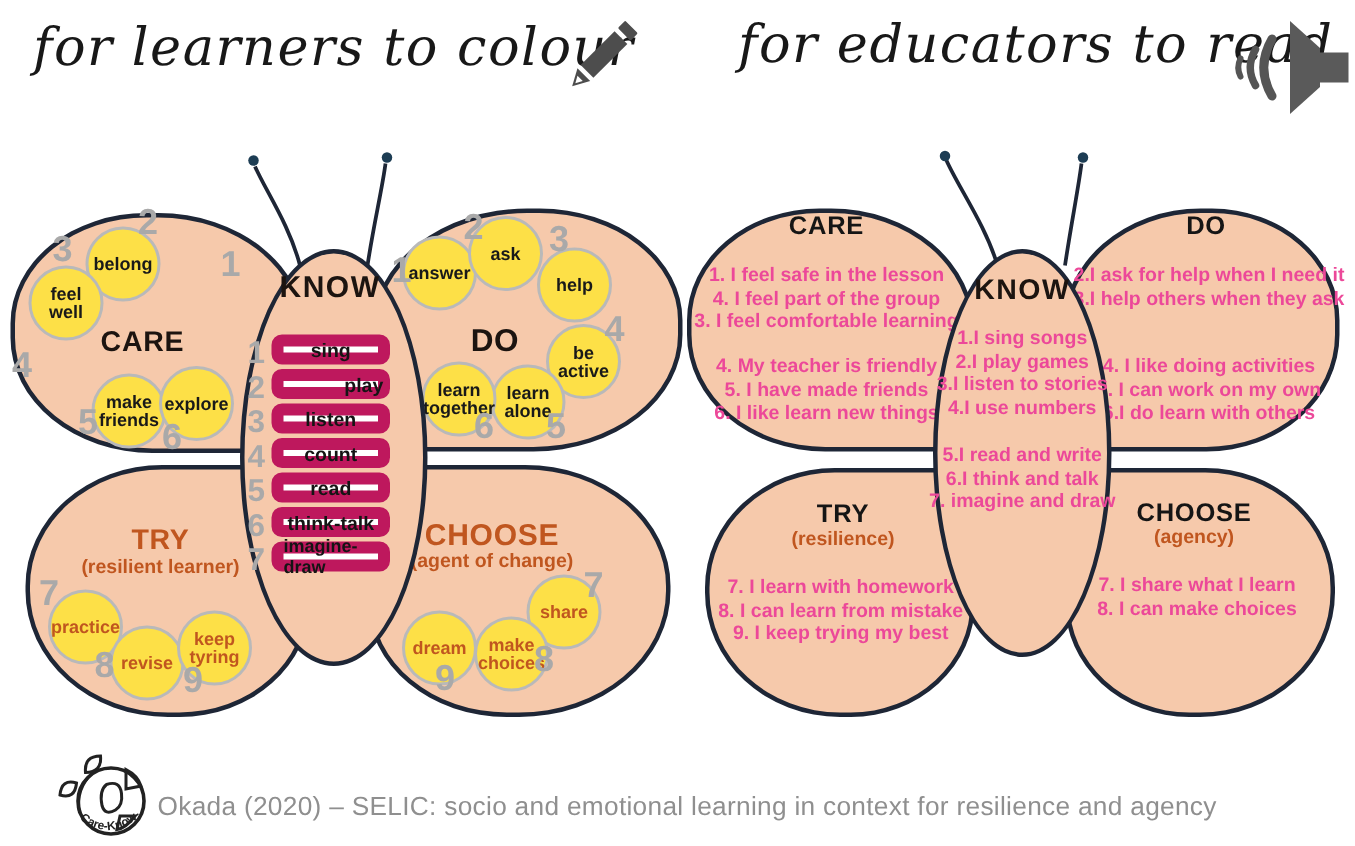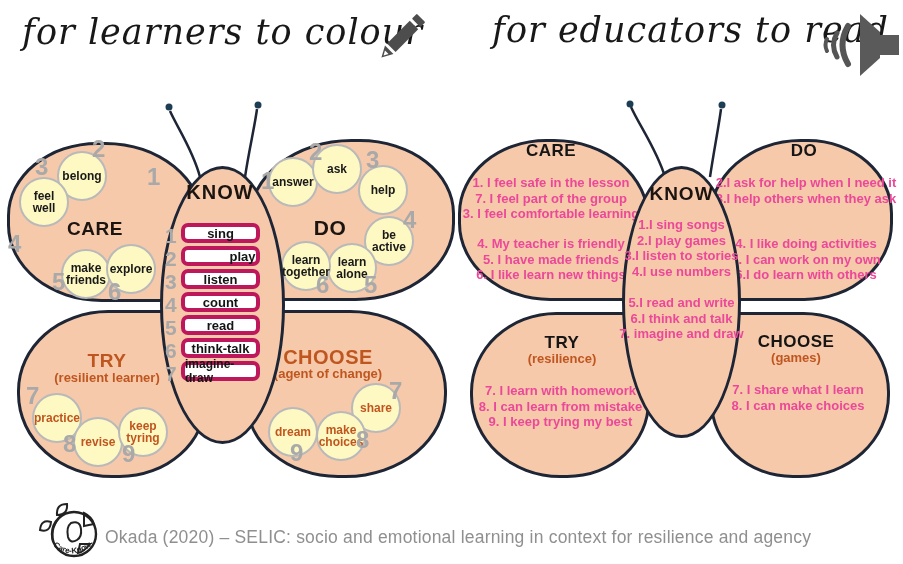--- a/index.html
+++ b/index.html
@@ -7,26 +7,26 @@
   #stage{position:relative;width:903px;height:564px;background:#fff;overflow:hidden;}
   .script-title{position:absolute;font-family:"DejaVu Serif",serif;font-style:italic;font-weight:500;
     font-size:35px;color:#181818;letter-spacing:1px;white-space:nowrap;}
   .panel{position:absolute;width:450px;height:398px;}
   .wing{position:absolute;background:#f6c9ab;border:3px solid #1e2636;z-index:1;box-sizing:border-box;}
   .body-ell{position:absolute;background:#f6c9ab;border:3px solid #1e2636;border-radius:50%;z-index:3;box-sizing:border-box;}
   .ant{position:absolute;z-index:0;}
   .wtitle{position:absolute;z-index:2;font-weight:800;color:#1c1410;text-align:center;letter-spacing:.5px;font-size:19px;}
   .orange{color:#c0561f;}
   .sub{position:absolute;z-index:2;font-weight:600;font-size:13px;text-align:center;white-space:nowrap;}
-  .circle{position:absolute;z-index:2;width:50px;height:50px;background:#fef9c3;border:2px solid #b9b9b9;border-radius:50%;
+  .circle{position:absolute;z-index:2;width:50px;height:50px;background:#fde047;border:2px solid #b9b9b9;border-radius:50%;
     display:flex;align-items:center;justify-content:center;text-align:center;font-size:12px;font-weight:600;
     line-height:12.5px;color:#191919;box-sizing:border-box;padding:2px;}
   .circle.oc{color:#c0561f;}
   .num{position:absolute;z-index:2;font-size:24px;font-weight:600;color:#a9a9a9;line-height:1;}
-  .kbox{position:absolute;z-index:4;width:79px;height:20px;background:#fff;border:4px solid #be185d;border-radius:7px;
+  .kbox{position:absolute;z-index:4;width:79px;height:20px;background:#fff;border:8px solid #be185d;border-radius:7px;
     display:flex;align-items:center;justify-content:center;font-size:13px;font-weight:700;color:#141414;box-sizing:border-box;}
   .knum{position:absolute;z-index:5;font-size:21px;font-weight:600;color:#a9a9a9;line-height:1;}
   .ktitle{position:absolute;z-index:4;font-weight:800;font-size:20px;color:#1c1410;text-align:center;letter-spacing:1px;}
   .etitle{position:absolute;z-index:2;font-size:17px;font-weight:800;color:#151515;text-align:center;letter-spacing:.5px;}
   .lines{position:absolute;text-align:center;font-size:13px;font-weight:600;color:#ec4899;line-height:15.5px;z-index:2;}
   .lines div{white-space:nowrap;}
   .z4{z-index:4;}
   #footer-text{position:absolute;left:105px;top:527px;font-size:17.5px;color:#8f8f8f;font-weight:500;letter-spacing:.2px;}
 </style>
 </head>
@@ -186,21 +186,21 @@
     </div>
     <div class="lines z4" style="left:159px;top:200px;width:135px;">
       <div>5.I read and write</div>
       <div>6.I think and talk</div>
       <div>7. imagine and draw</div>
     </div>
 
     <div class="etitle" style="left:46px;top:46px;width:100px;">CARE</div>
     <div class="lines" style="left:5px;top:80px;width:182px;">
       <div>1. I feel safe in the lesson</div>
-      <div>7. I feel part of the group</div>
+      <div>4. I feel part of the group</div>
       <div>3. I feel comfortable learning</div>
     </div>
     <div class="lines" style="left:5px;top:141px;width:182px;">
       <div>4. My teacher is friendly</div>
       <div>5. I have made friends</div>
       <div>6. I like learn new things</div>
     </div>
 
     <div class="etitle" style="left:299px;top:46px;width:100px;">DO</div>
     <div class="lines" style="left:256px;top:80px;width:190px;">
@@ -215,21 +215,21 @@
 
     <div class="etitle orange" style="left:57px;top:238px;width:100px;">TRY</div>
     <div class="sub orange" style="left:47px;top:256px;width:120px;">(resilience)</div>
     <div class="lines" style="left:8px;top:288px;width:195px;">
       <div>7. I learn with homework</div>
       <div>8. I can learn from mistake</div>
       <div>9. I keep trying my best</div>
     </div>
 
     <div class="etitle orange" style="left:281px;top:237px;width:120px;">CHOOSE</div>
-    <div class="sub orange" style="left:291px;top:255px;width:100px;">(games)</div>
+    <div class="sub orange" style="left:291px;top:255px;width:100px;">(agency)</div>
     <div class="lines" style="left:248px;top:287px;width:190px;">
       <div>7. I share what I learn</div>
       <div>8. I can make choices</div>
     </div>
   </div>
 
   <svg style="position:absolute;left:38px;top:502px;" width="64" height="60" viewBox="0 0 64 60">
     <circle cx="36" cy="32" r="22" stroke="#222" stroke-width="2.4" fill="none"></circle>
     <path d="M33,21 q9,-3 10,6 q1,8 -4,11 q-7,4 -9,-3 q-2,-10 3,-14 z" stroke="#222" stroke-width="2" fill="none"></path>
     <path d="M46,11 q8,4 10,11 l-10,2 z" stroke="#222" stroke-width="2" fill="none"></path>

